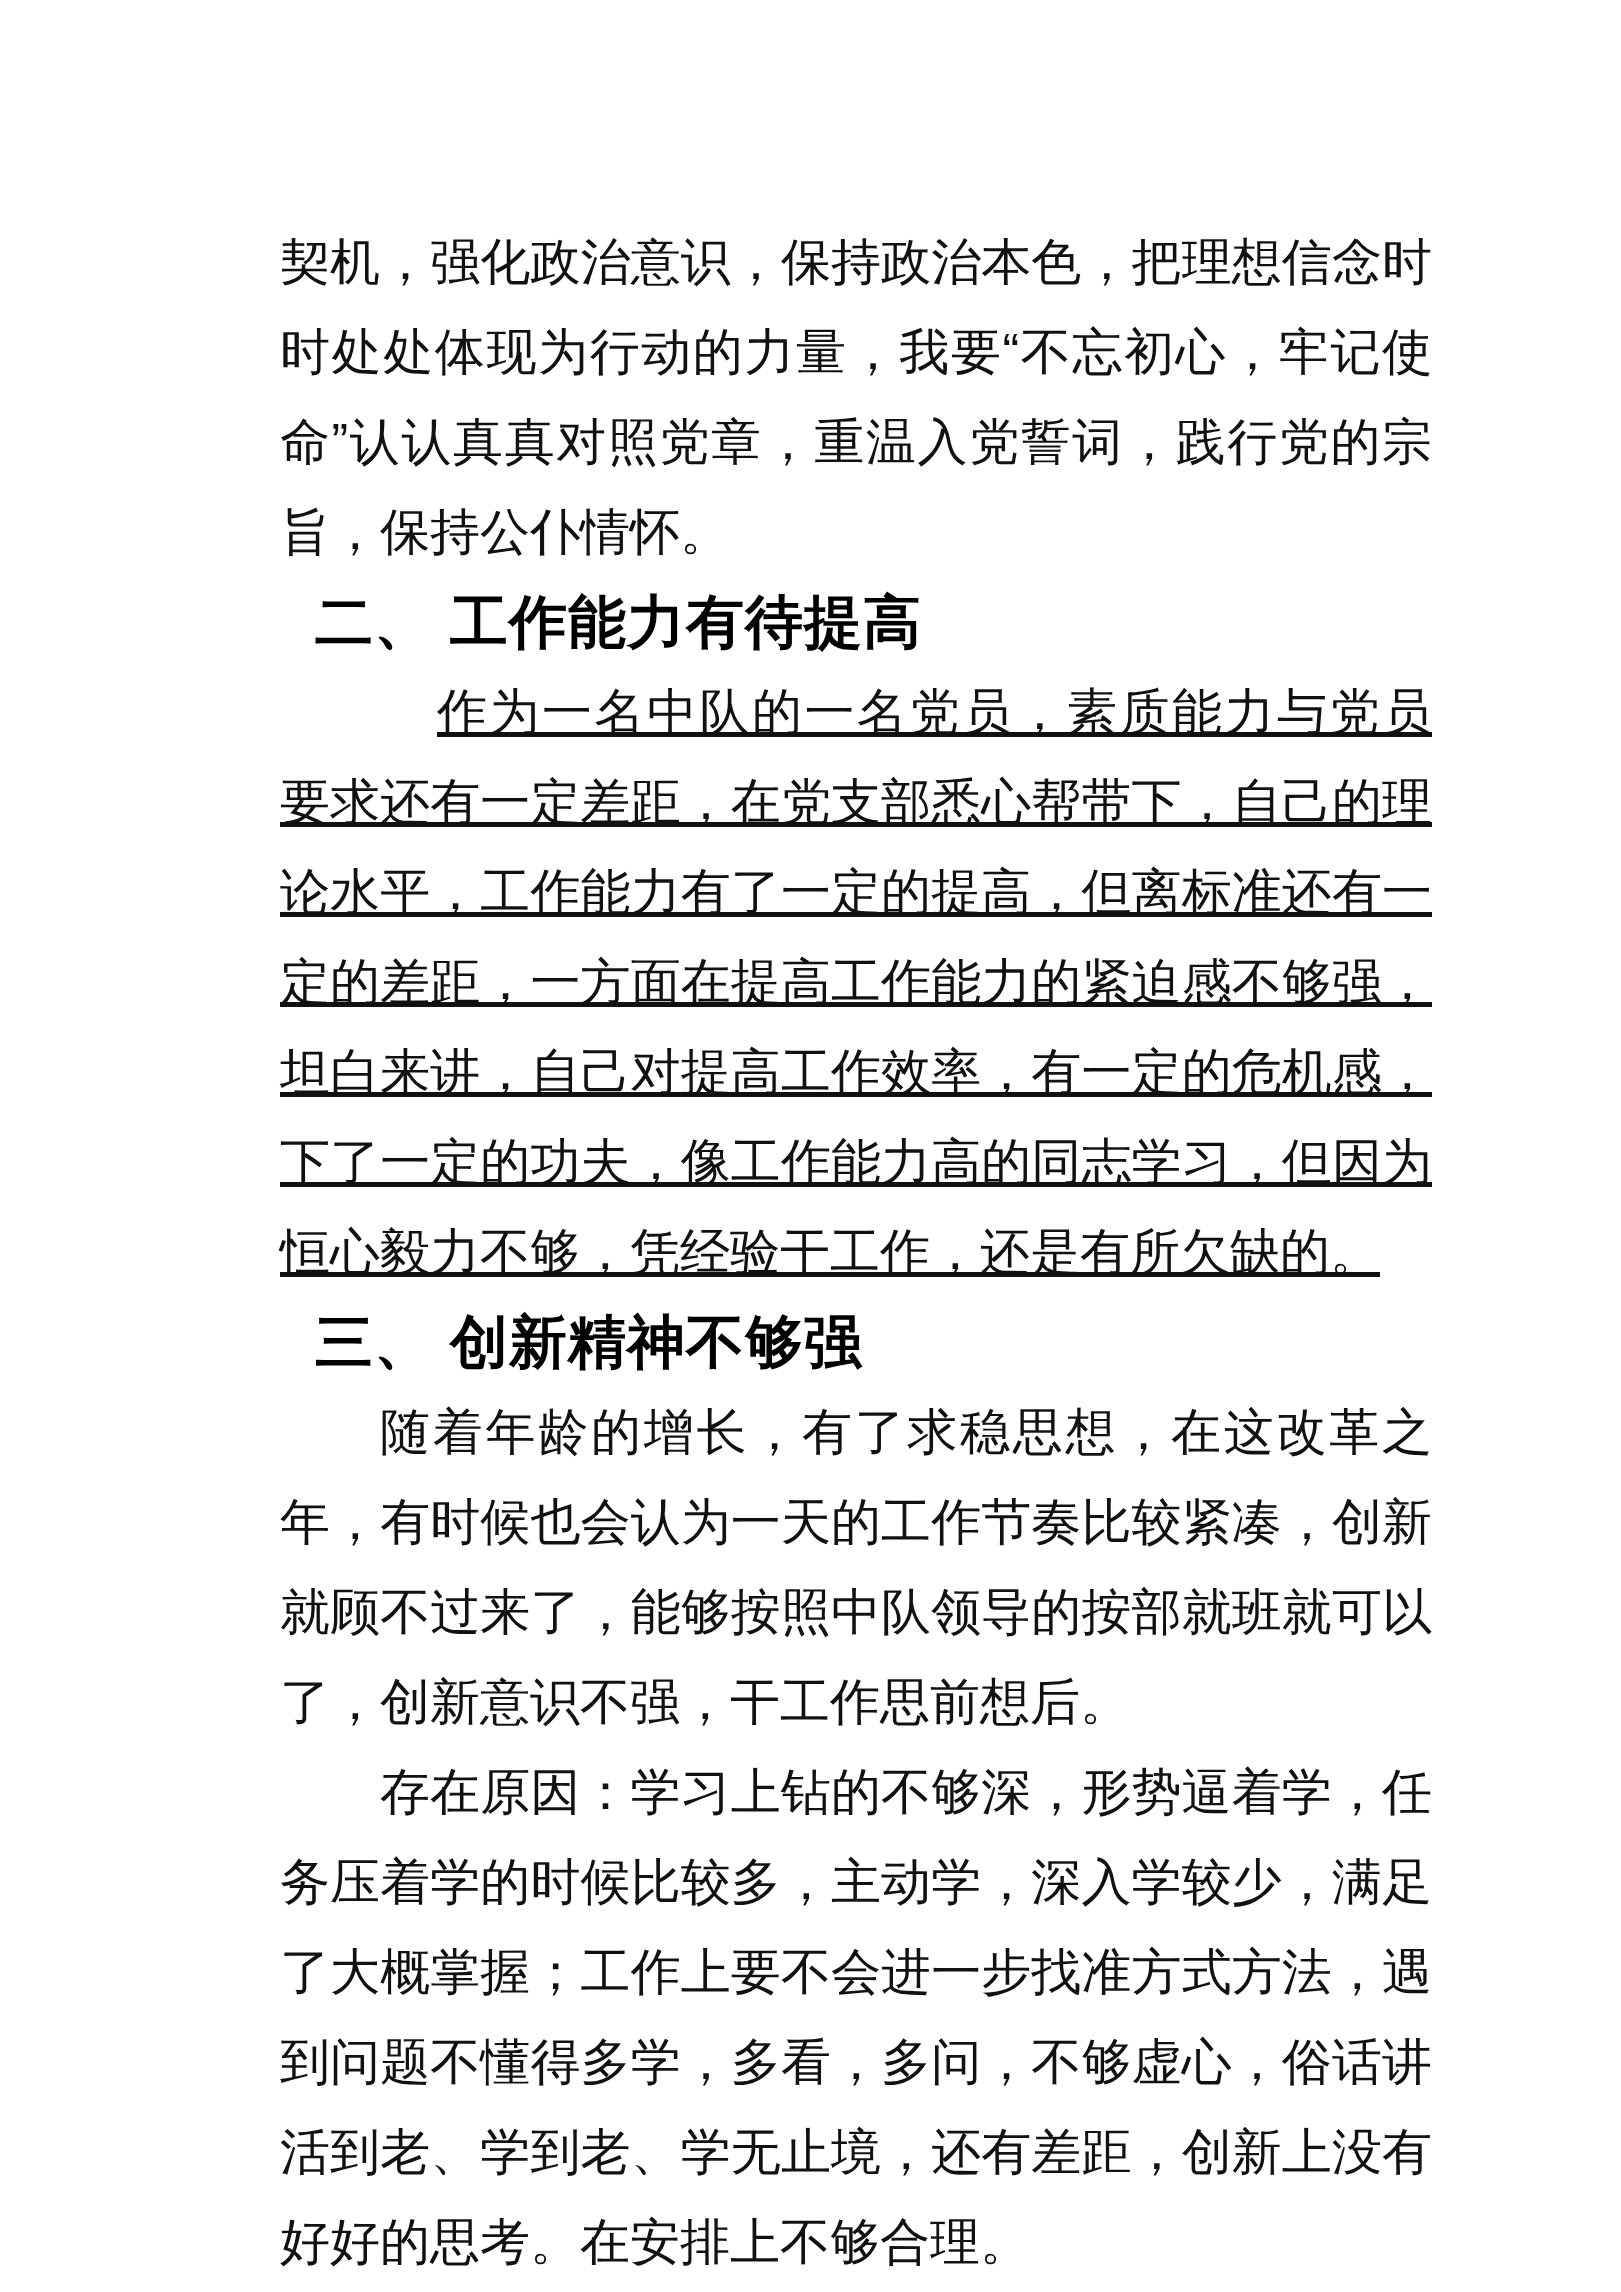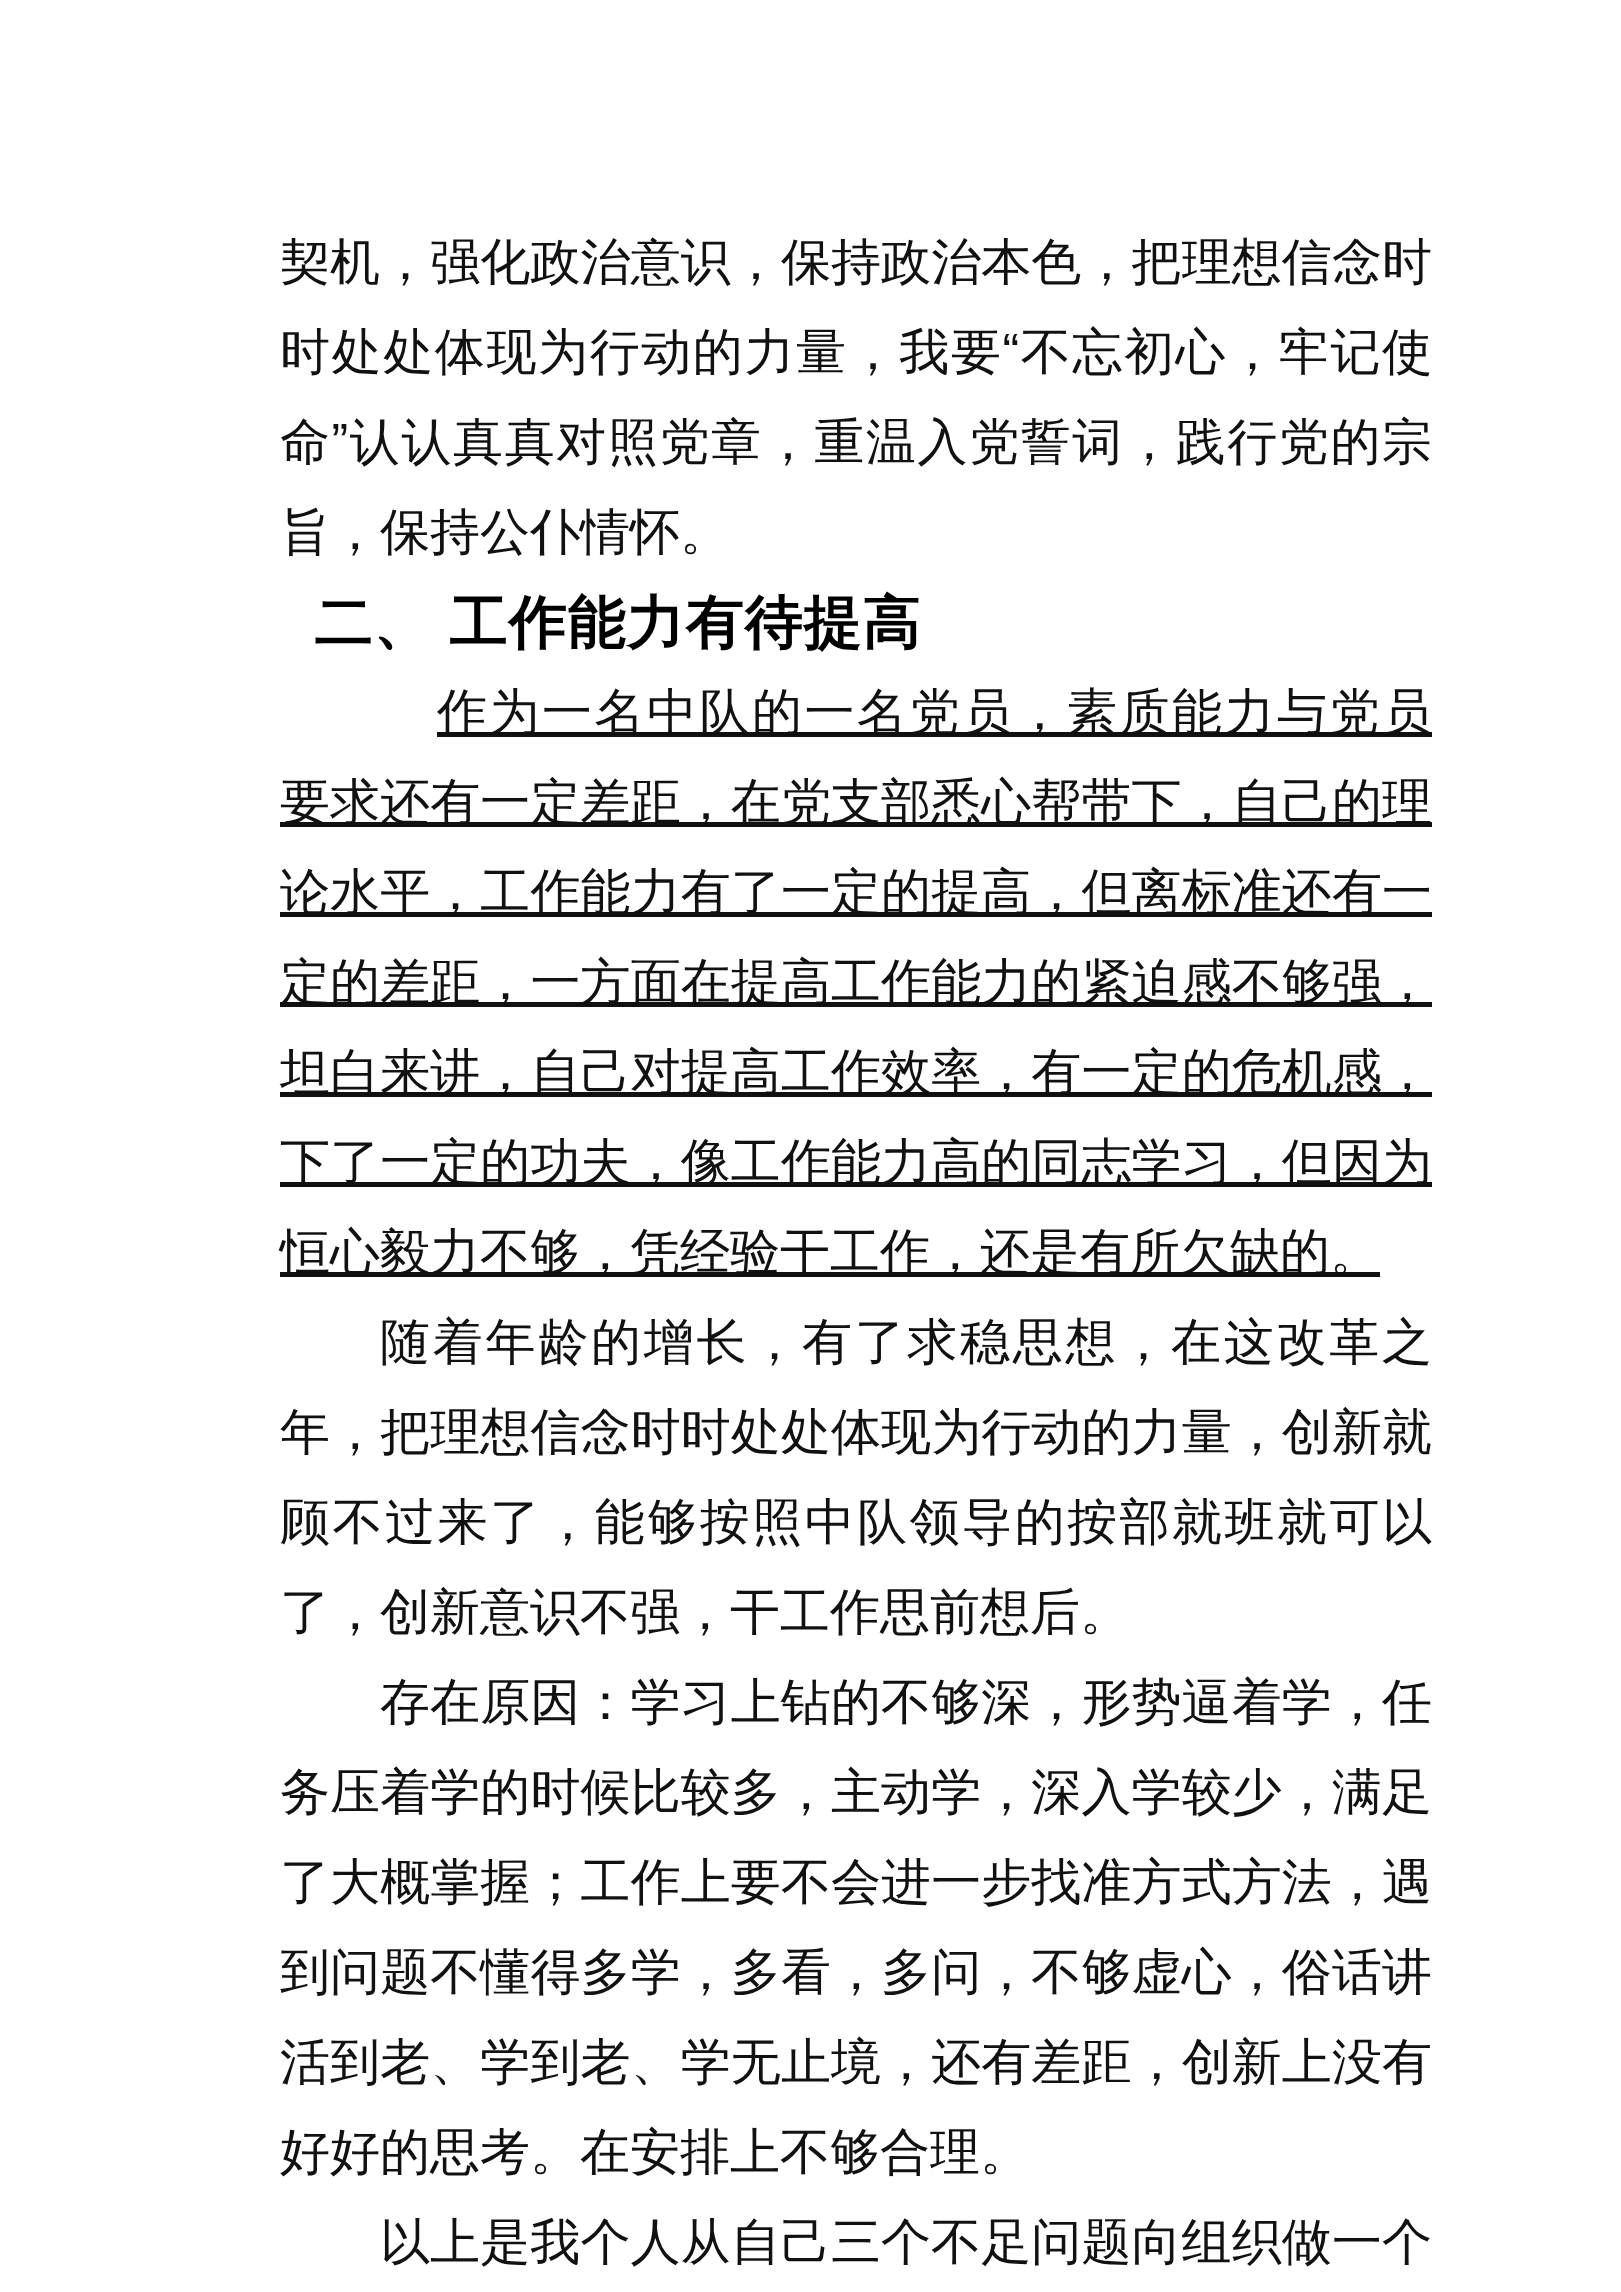--- a/index.html
+++ b/index.html
@@ -54,22 +54,23 @@
 
 <div class="page">
   <div class="content">
 
     <p class="para noindent">契机，强化政治意识，保持政治本色，把理想信念时时处处体现为行动的力量，我要“不忘初心，牢记使命”认认真真对照党章，重温入党誓词，践行党的宗旨，保持公仆情怀。</p>
 
     <h2 class="heading">二、  工作能力有待提高</h2>
 
     <p class="para indent4">作为一名中队的一名党员，素质能力与党员要求还有一定差距，在党支部悉心帮带下，自己的理论水平，工作能力有了一定的提高，但离标准还有一定的差距，一方面在提高工作能力的紧迫感不够强，坦白来讲，自己对提高工作效率，有一定的危机感，下了一定的功夫，像工作能力高的同志学习，但因为恒心毅力不够，凭经验干工作，还是有所欠缺的。</p>
 
+    <h2 class="heading">三、  创新精神不够强</h2>
 
-    <p class="para indent2">随着年龄的增长，有了求稳思想，在这改革之年，把理想信念时时处处体现为行动的力量，创新就顾不过来了，能够按照中队领导的按部就班就可以了，创新意识不强，干工作思前想后。</p>
+    <p class="para indent2">随着年龄的增长，有了求稳思想，在这改革之年，有时候也会认为一天的工作节奏比较紧凑，创新就顾不过来了，能够按照中队领导的按部就班就可以了，创新意识不强，干工作思前想后。</p>
 
     <p class="para indent2">存在原因：学习上钻的不够深，形势逼着学，任务压着学的时候比较多，主动学，深入学较少，满足了大概掌握；工作上要不会进一步找准方式方法，遇到问题不懂得多学，多看，多问，不够虚心，俗话讲活到老、学到老、学无止境，还有差距，创新上没有好好的思考。在安排上不够合理。</p>
 
     <p class="para indent2">以上是我个人从自己三个不足问题向组织做一个汇报，</p>
 
   </div>
 </div>
 
 
 </body></html>

